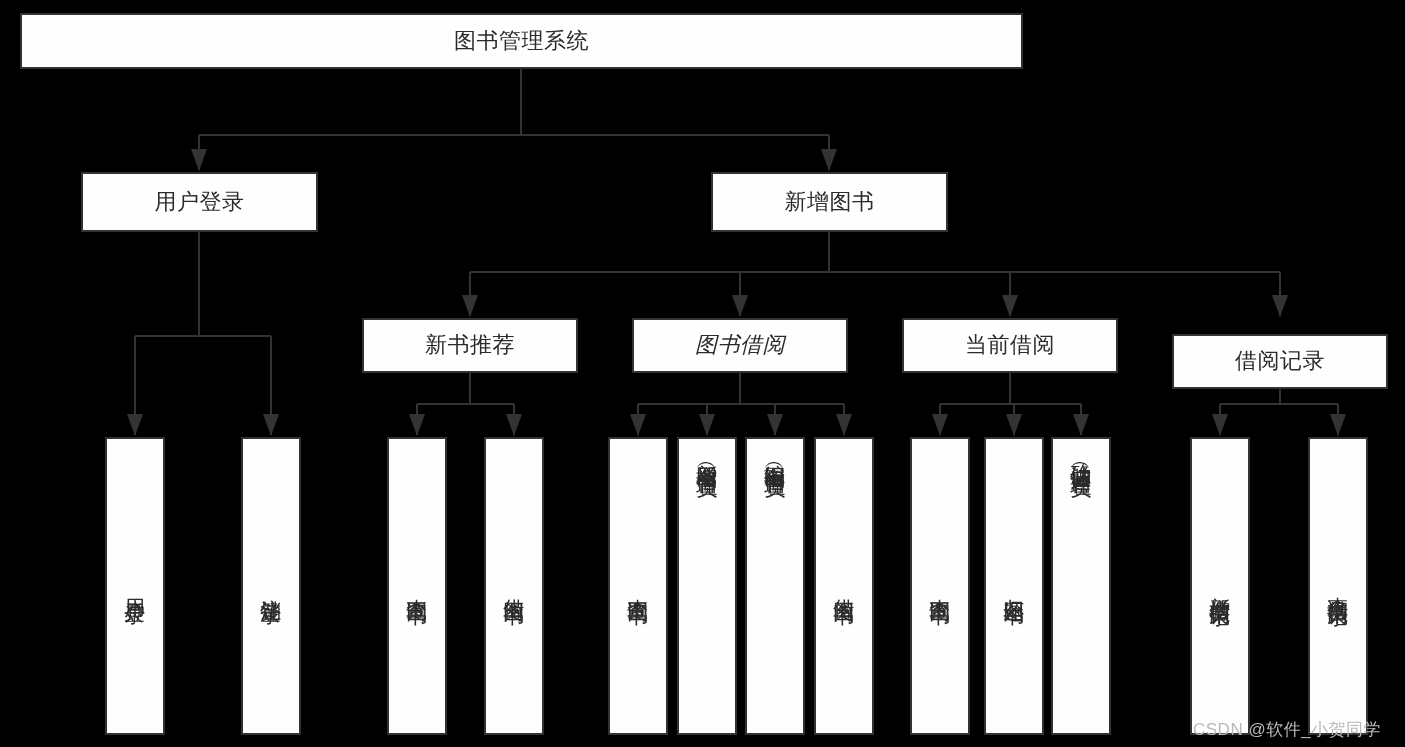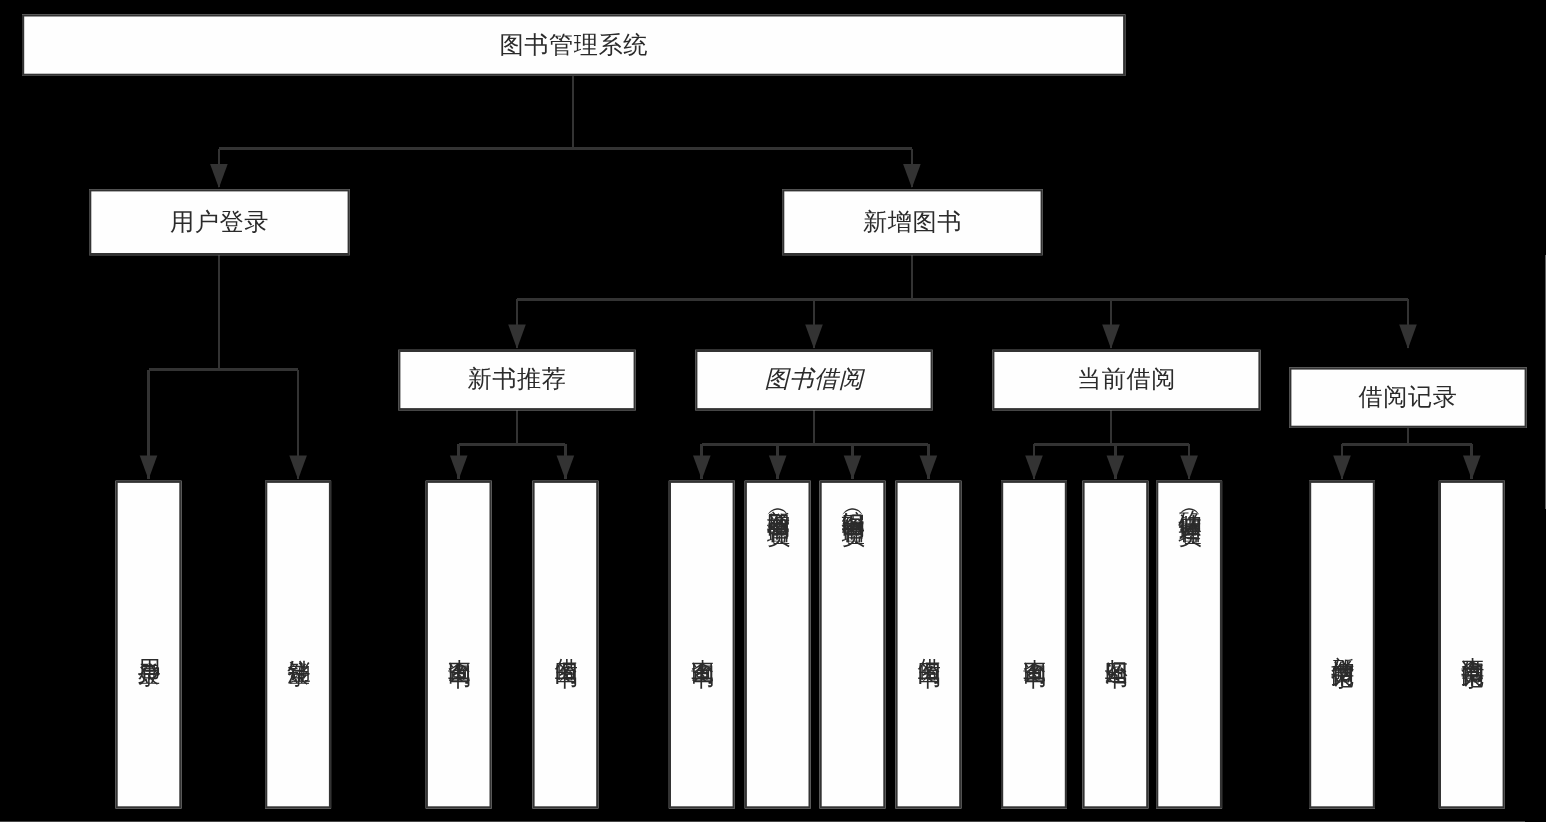--- a/index.html
+++ b/index.html
@@ -140,21 +140,21 @@
       </div>
       <div class="node-box" style="left: 711px; top: 172px; width: 237px; height: 60px; border-color: rgb(51, 51, 51); background: rgb(254, 254, 254);">
         <span class="node-label-h" style="color: rgb(43, 43, 43);">新增图书</span>
       </div>
       <div class="node-box" style="left: 362px; top: 318px; width: 216px; height: 55px; border-color: rgb(51, 51, 51); background: rgb(254, 254, 254);">
         <span class="node-label-h" style="color: rgb(43, 43, 43);">新书推荐</span>
       </div>
       <div class="node-box" style="left: 632px; top: 318px; width: 216px; height: 55px; border-color: rgb(51, 51, 51); background: rgb(254, 254, 254); font-style: italic;">
         <span class="node-label-h" style="color: rgb(43, 43, 43);">图书借阅</span>
       </div>
-      <div class="node-box" style="left: 902px; top: 318px; width: 244px; height: 55px; border-color: rgb(51, 51, 51); background: rgb(254, 254, 254);">
+      <div class="node-box" style="left: 902px; top: 318px; width: 216px; height: 55px; border-color: rgb(51, 51, 51); background: rgb(254, 254, 254);">
         <span class="node-label-h" style="color: rgb(43, 43, 43);">当前借阅</span>
       </div>
       <div class="node-box" style="left: 1172px; top: 334px; width: 216px; height: 55px; border-color: rgb(51, 51, 51); background: rgb(254, 254, 254);">
         <span class="node-label-h" style="color: rgb(43, 43, 43);">借阅记录</span>
       </div>
       <div class="node-box leaf-box center-v" style="left: 105px; top: 437px; width: 60px; height: 298px; border-color: rgb(51, 51, 51); background: rgb(254, 254, 254);">
         <span class="node-label-v" style="color: rgb(43, 43, 43);">用户登录</span>
       </div>
       <div class="node-box leaf-box center-v" style="left: 241px; top: 437px; width: 60px; height: 298px; border-color: rgb(51, 51, 51); background: rgb(254, 254, 254);">
         <span class="node-label-v" style="color: rgb(43, 43, 43);">注销登录</span>
@@ -187,14 +187,15 @@
         <span class="node-label-v" style="color: rgb(43, 43, 43);">确认归还（管理员）</span>
       </div>
       <div class="node-box leaf-box center-v" style="left: 1190px; top: 437px; width: 60px; height: 298px; border-color: rgb(51, 51, 51); background: rgb(254, 254, 254);">
         <span class="node-label-v" style="color: rgb(43, 43, 43);">新增借阅记录</span>
       </div>
       <div class="node-box leaf-box center-v" style="left: 1308px; top: 437px; width: 60px; height: 298px; border-color: rgb(51, 51, 51); background: rgb(254, 254, 254);">
         <span class="node-label-v" style="color: rgb(43, 43, 43);">查询借阅记录</span>
       </div>
     </div>
 
+  <div class="watermark" id="watermark" style="left: 1193px; top: 718px; color: rgb(185, 185, 185);">CSDN @软件_小贺同学</div>
 
 </div>
 
 </body></html>

